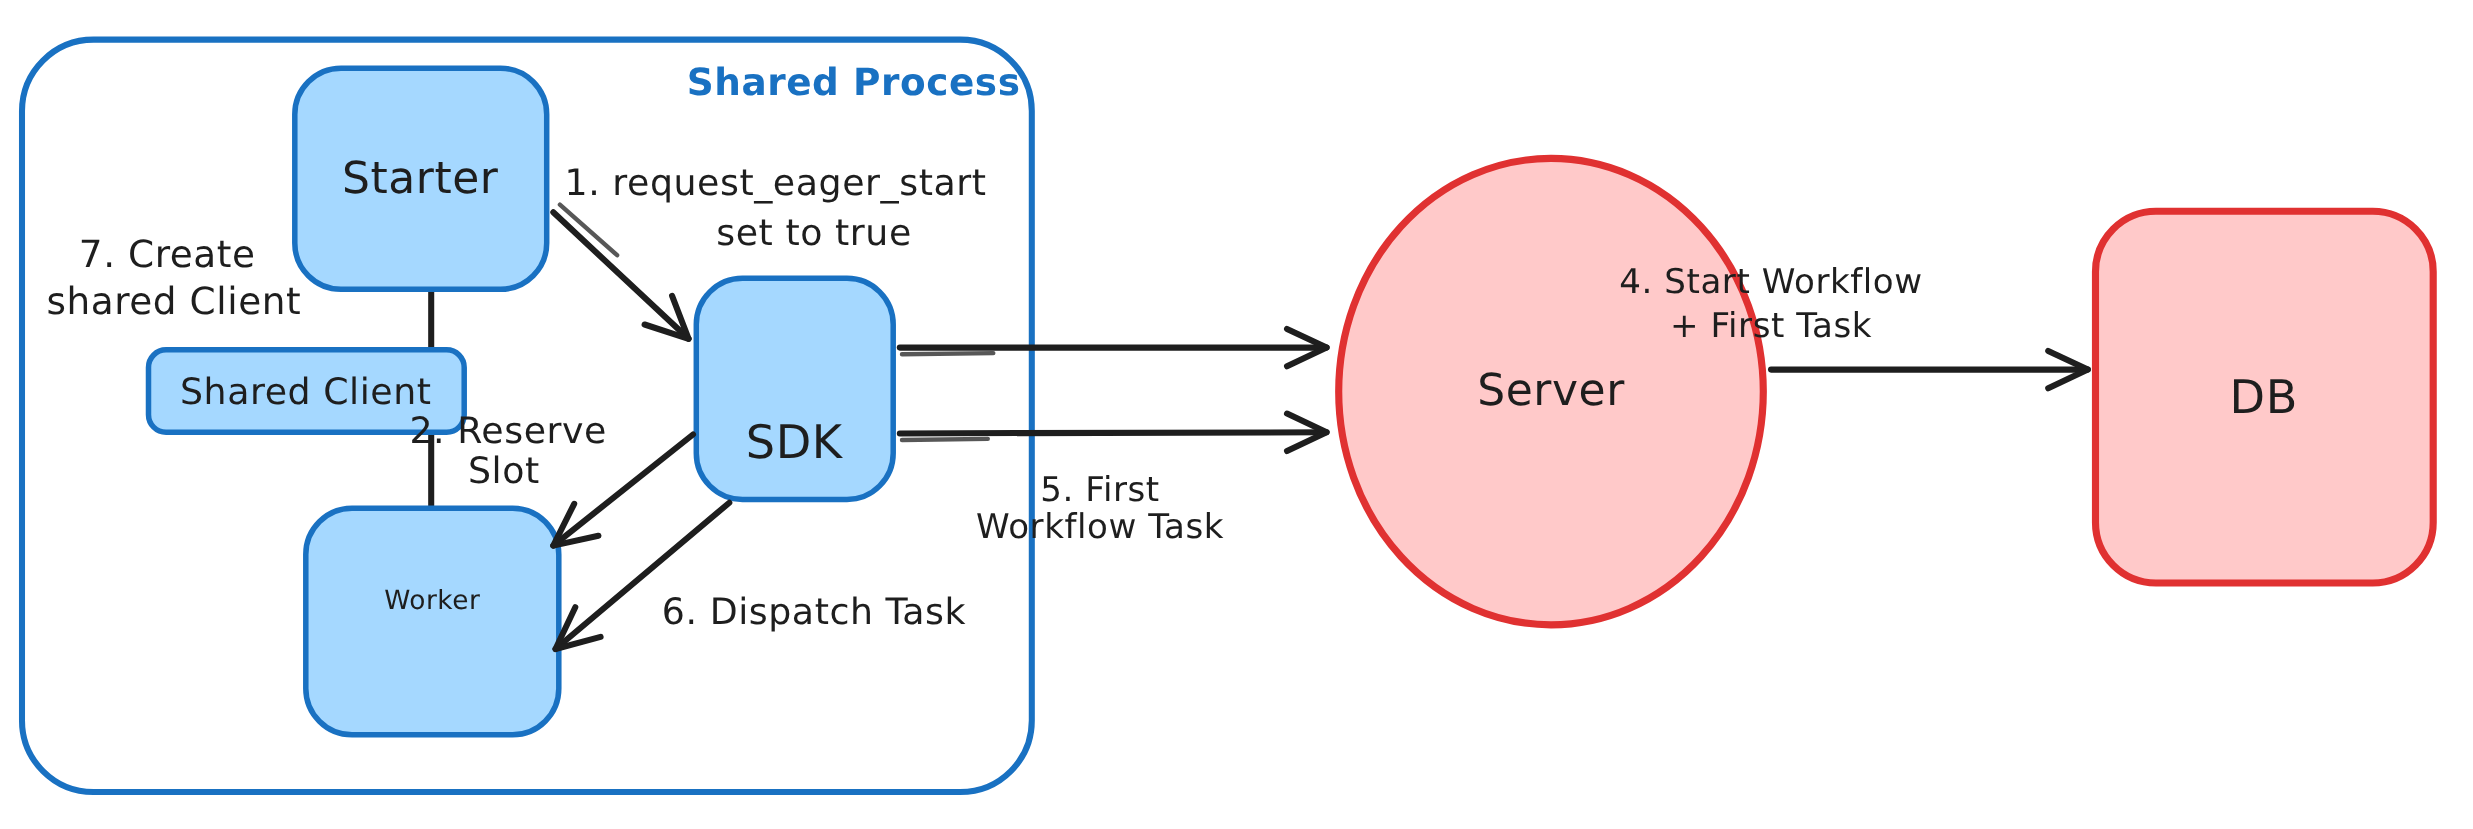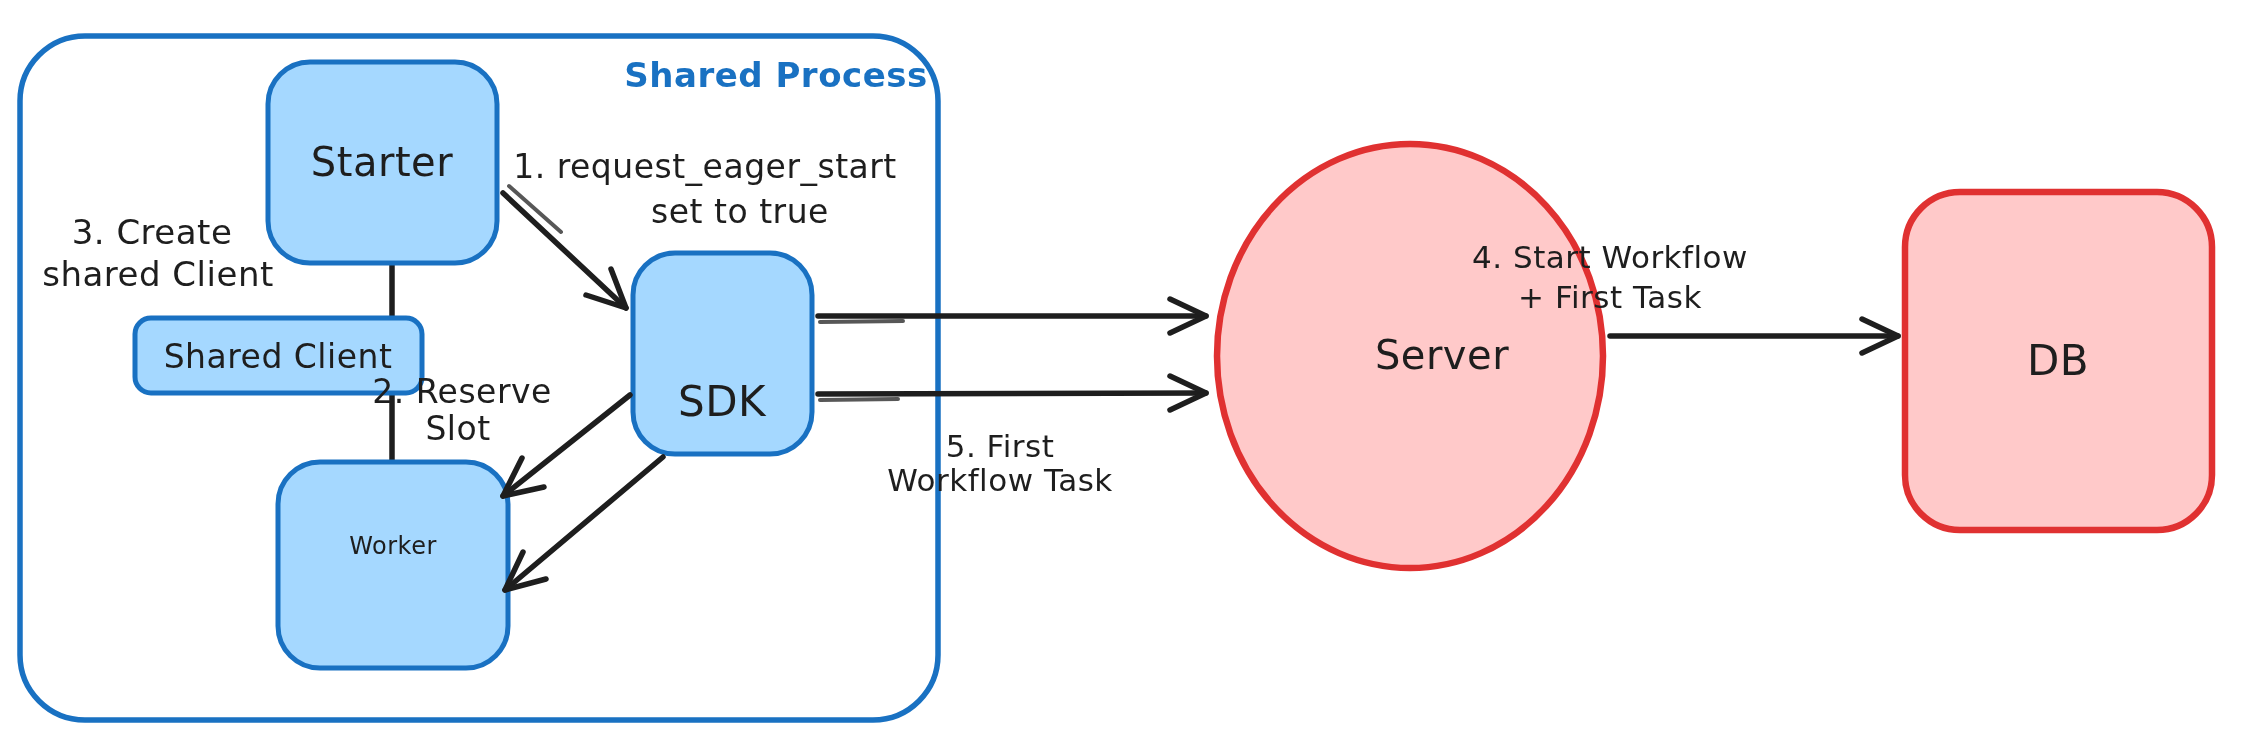--- a/index.html
+++ b/index.html
@@ -86,33 +86,34 @@
       <path d="M546 579 L505 590 L523 552" class="ink-line"></path>
     </g>
   </svg>
 
   <div class="lbl blue" style="left:776px;top:75px;font-size:34px;">Shared Process</div>
 
   <div class="lbl" style="left:382px;top:162px;font-size:40px;">Starter</div>
   <div class="lbl" style="left:278px;top:356px;font-size:33px;">Shared Client</div>
   <div class="lbl" style="left:393px;top:546px;font-size:24px;">Worker</div>
   <div class="lbl" style="left:722px;top:354px;font-size:42px;margin-top:48px;">SDK</div>
-  <div class="lbl" style="left:1410px;top:355px;font-size:40px;margin-left:32px;">Server</div>
+  <div class="lbl" style="left:1410px;top:355px;font-size:40px;">Server</div>
   <div class="lbl" style="left:2058px;top:361px;font-size:42px;">DB</div>
 
-  <div class="lbl" style="left:152px;top:232px;font-size:34px;">3. Create</div>
+  <div class="lbl" style="left:152px;top:232px;font-size:34px;">7. Create</div>
   <div class="lbl" style="left:158px;top:274px;font-size:34px;">shared Client</div>
 
   <div class="lbl" style="left:705px;top:166px;font-size:33px;">1. request_eager_start</div>
   <div class="lbl" style="left:740px;top:211px;font-size:33px;">set to true</div>
 
   <div class="lbl" style="left:462px;top:391px;font-size:33px;">2. Reserve</div>
   <div class="lbl" style="left:458px;top:428px;font-size:33px;">Slot</div>
 
 
   <div class="lbl" style="left:1000px;top:446px;font-size:31px;">5. First</div>
   <div class="lbl" style="left:1000px;top:480px;font-size:31px;">Workflow Task</div>
 
   <div class="lbl" style="left:1610px;top:257px;font-size:31px;">4. Start Workflow</div>
   <div class="lbl" style="left:1610px;top:297px;font-size:31px;">+ First Task</div>
 
+  <div class="lbl" style="left:740px;top:556px;font-size:33px;">6. Dispatch Task</div>
 
 </div>
 
 </body></html>

